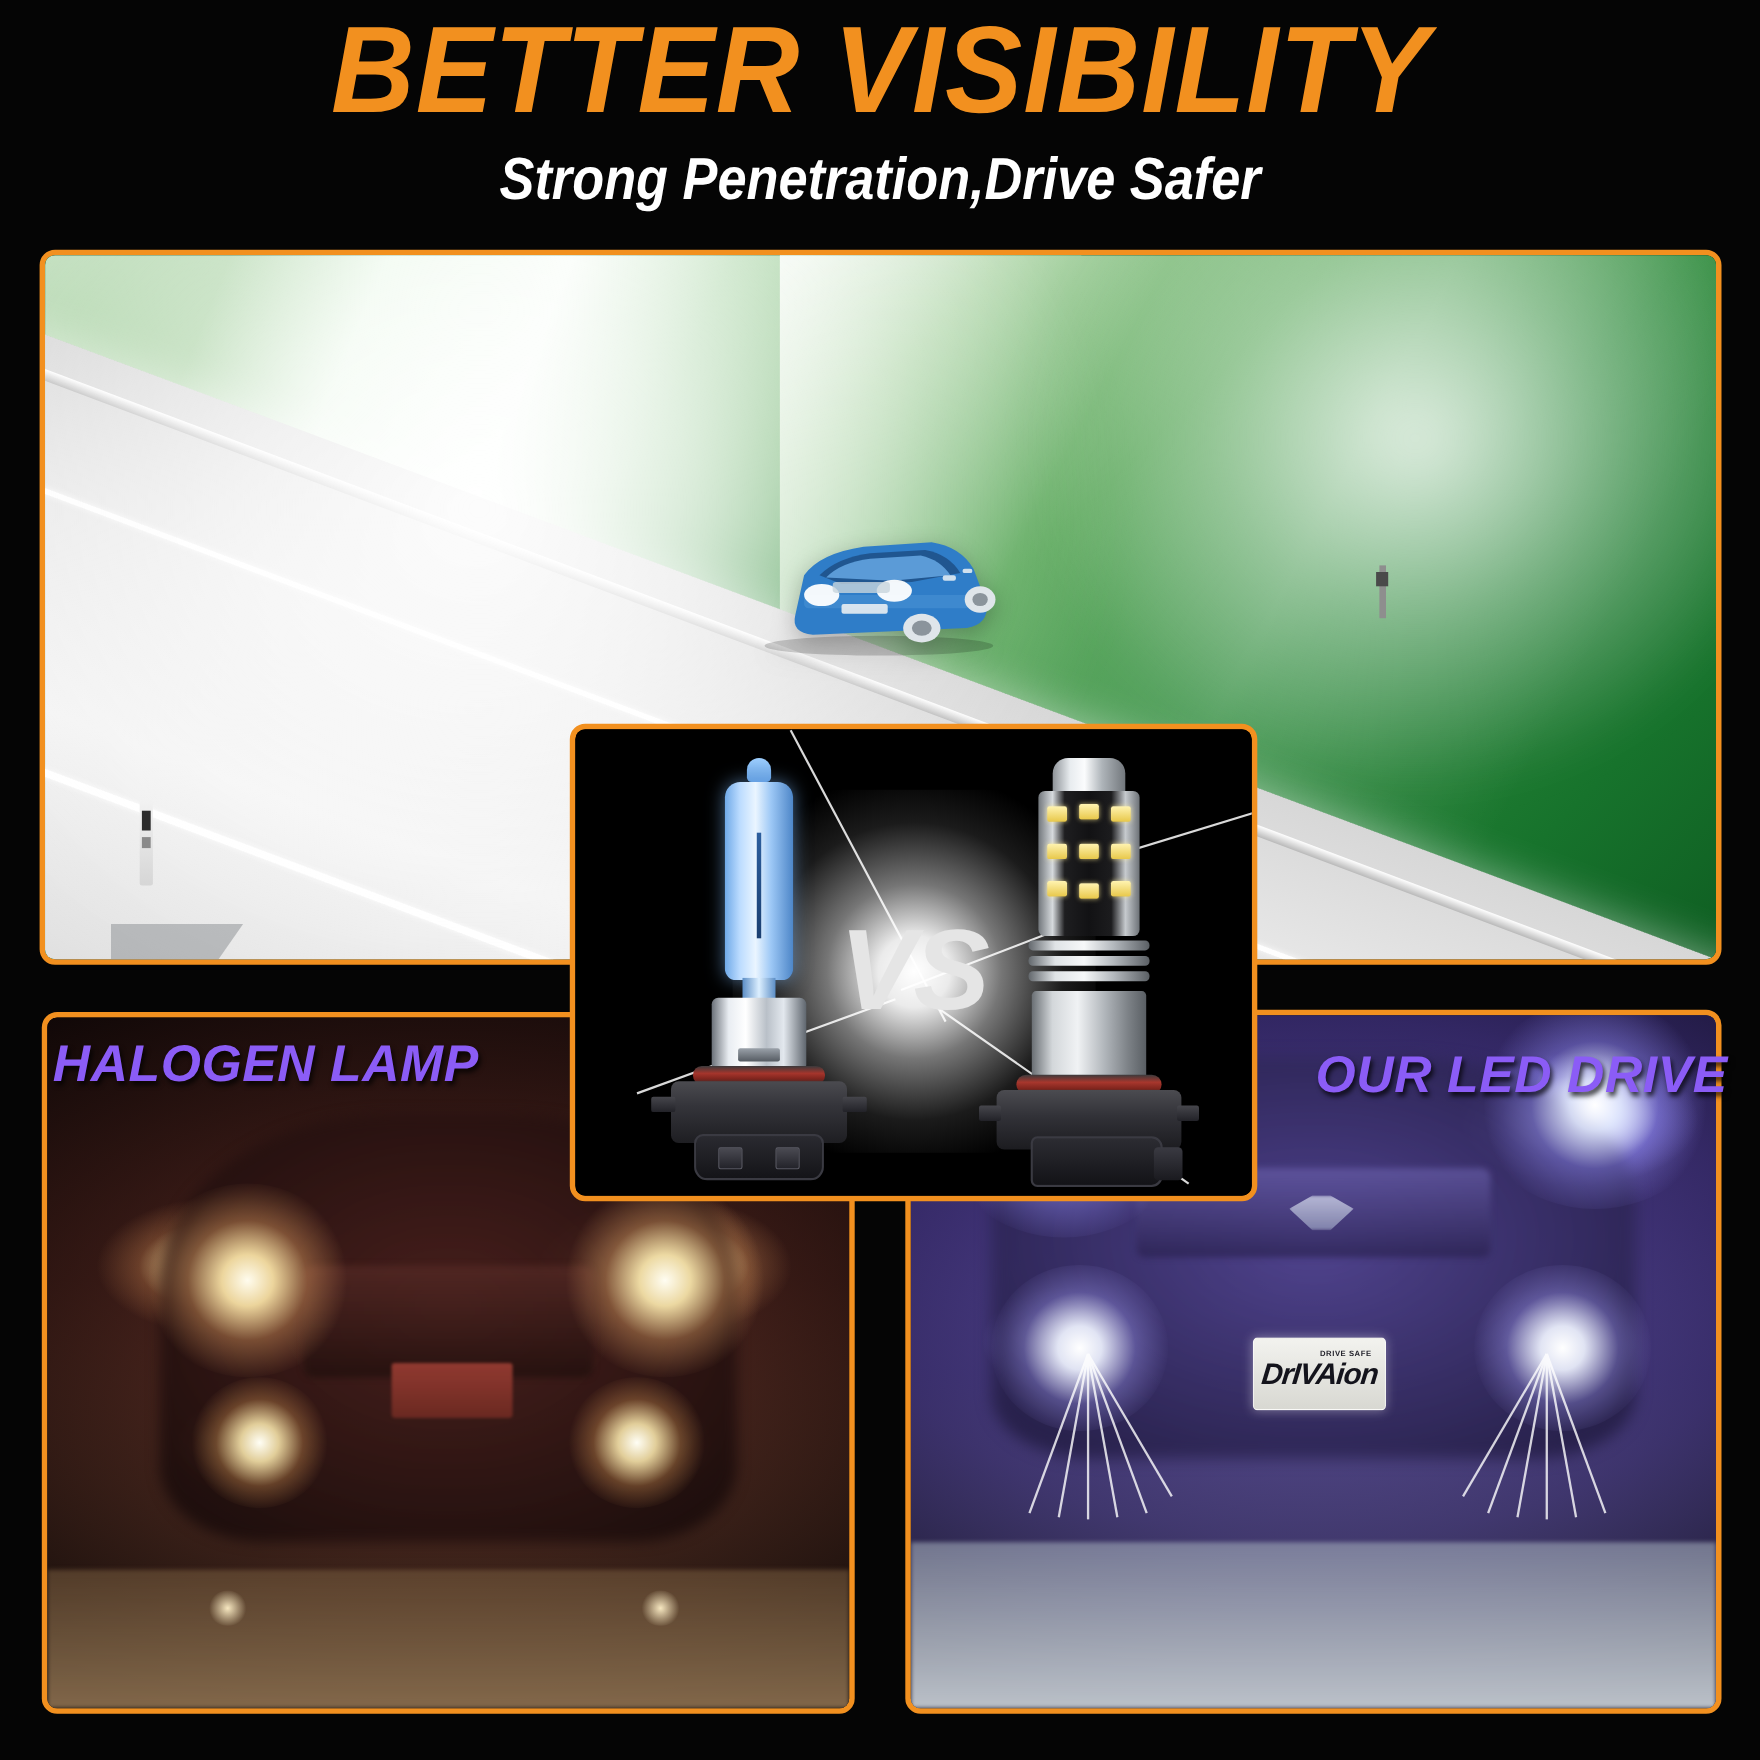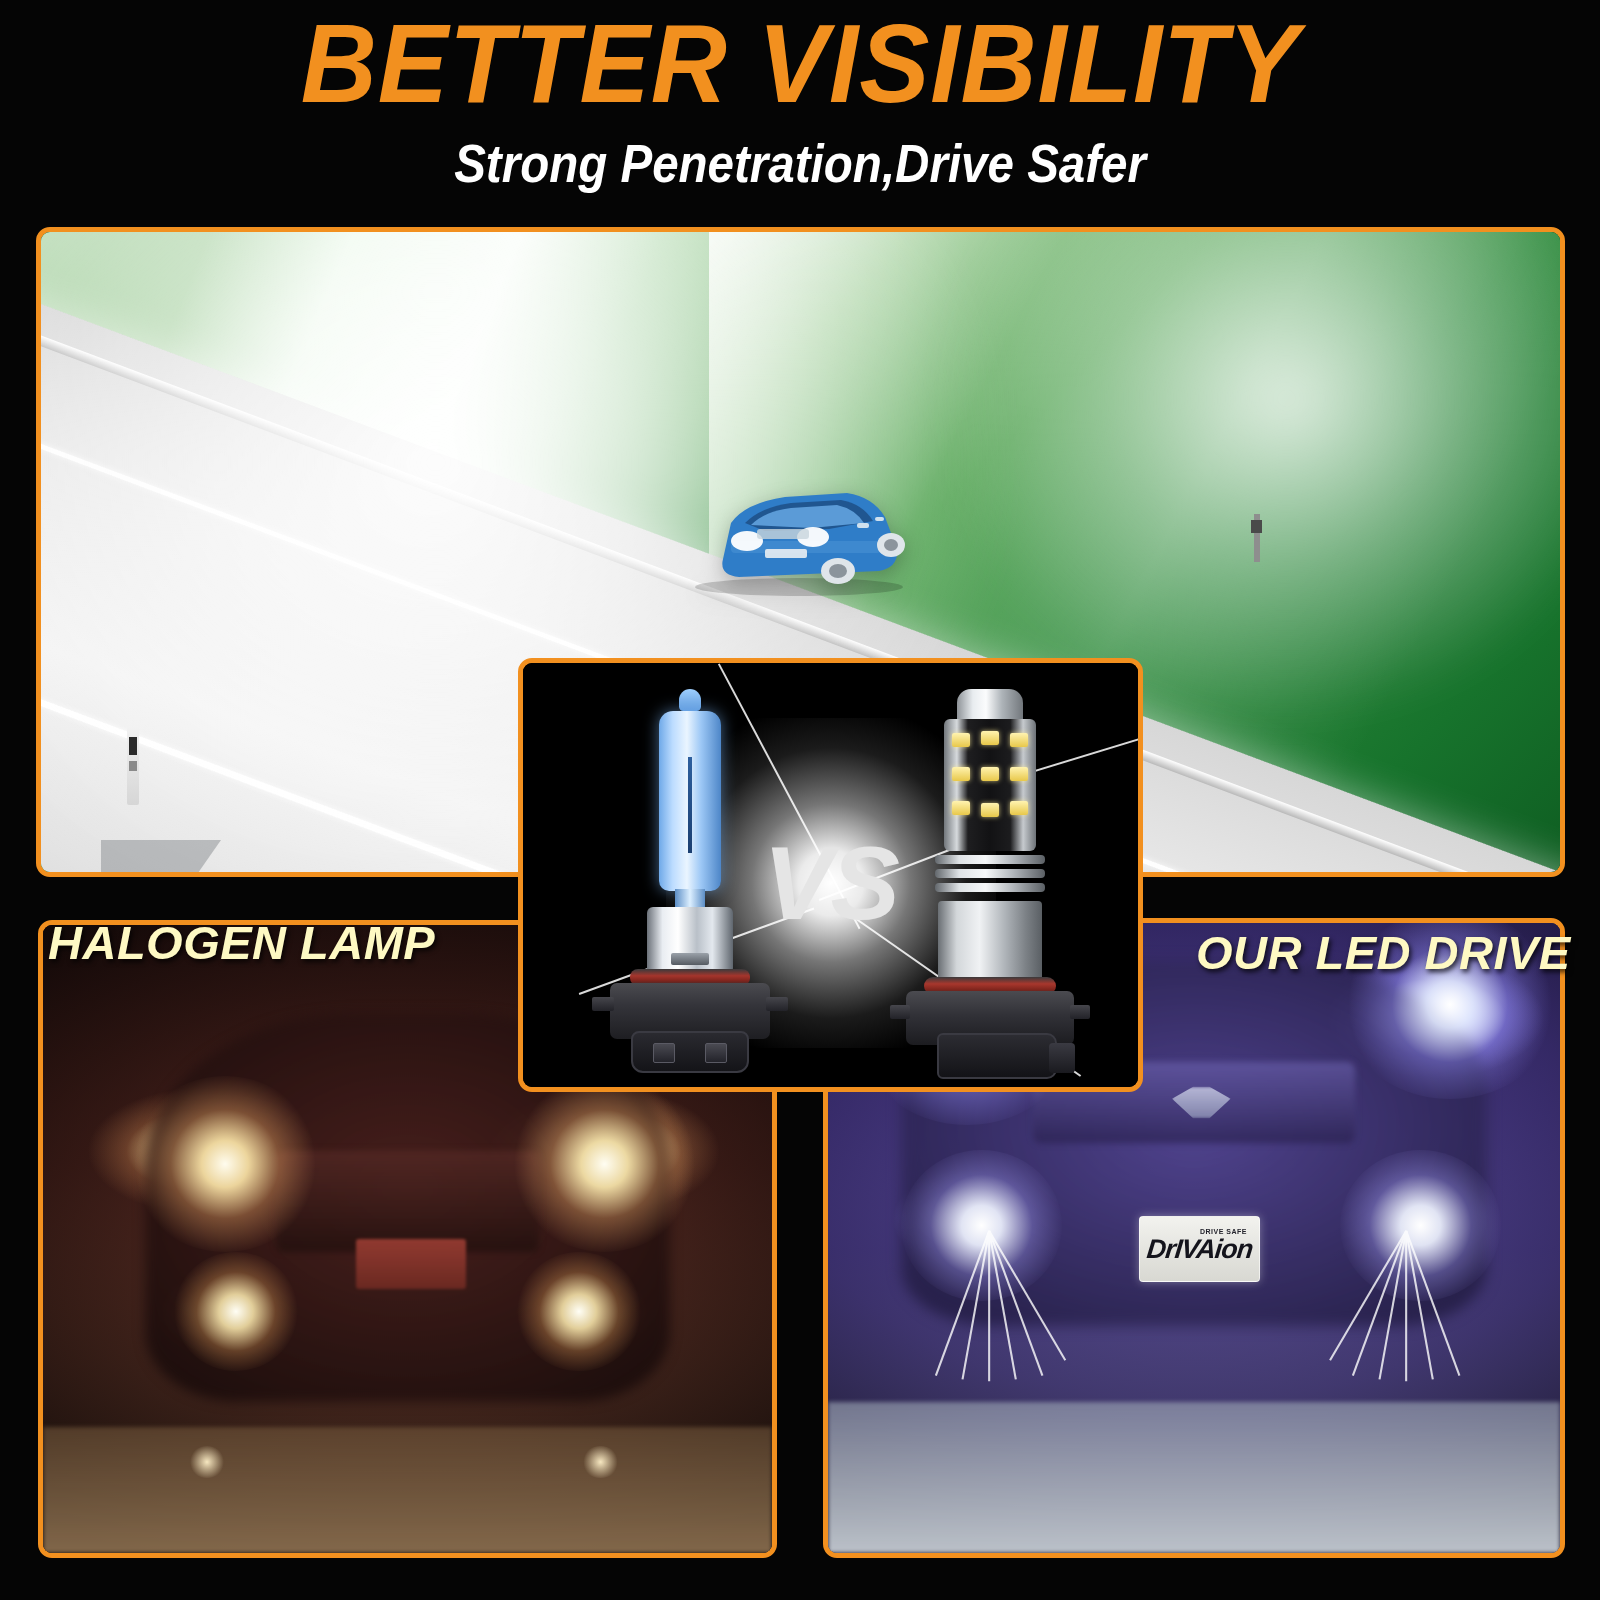--- a/index.html
+++ b/index.html
@@ -171,24 +171,25 @@
   .led-f2{ left:70%; top:-2%; width:30%; height:30%;
            background:radial-gradient(circle, rgba(255,255,255,1) 0%, rgba(225,232,255,0.9) 16%, rgba(150,145,255,0.4) 40%, rgba(90,70,200,0) 70%); }
   .led-f3{ left:10%; top:36%; width:22%; height:24%;
            background:radial-gradient(circle, rgba(255,255,255,1) 0%, rgba(238,242,255,0.92) 18%, rgba(170,165,255,0.32) 46%, rgba(90,70,200,0) 74%); }
   .led-f4{ left:70%; top:36%; width:22%; height:24%;
            background:radial-gradient(circle, rgba(255,255,255,1) 0%, rgba(238,242,255,0.92) 18%, rgba(170,165,255,0.32) 46%, rgba(90,70,200,0) 74%); }
   .starburst{ position:absolute; pointer-events:none; }
 
   
   .photo-label{
-    position:absolute; color:#fef9c3; font-weight:bold; font-style:italic;
+    position:absolute; color:#8b5cf6; font-weight:bold; font-style:italic;
     font-size:47px; letter-spacing:0.5px; white-space:nowrap;
     text-shadow:2px 3px 5px rgba(0,0,0,0.75);
     font-family:"Liberation Sans", sans-serif;
+    margin-top:24px;
   }
   #label-halogen{ left:48px; top:915px; }
   #label-led{ left:1196px; top:925px; }
 
   
   #vs-panel{ left:518px; top:658px; width:625px; height:434px; z-index:40; }
   .vs-scene{ position:absolute; inset:0; background:#000; }
   .vs-glow{
     position:absolute; left:50%; top:52%; width:330px; height:330px;
     transform:translate(-50%,-50%);

